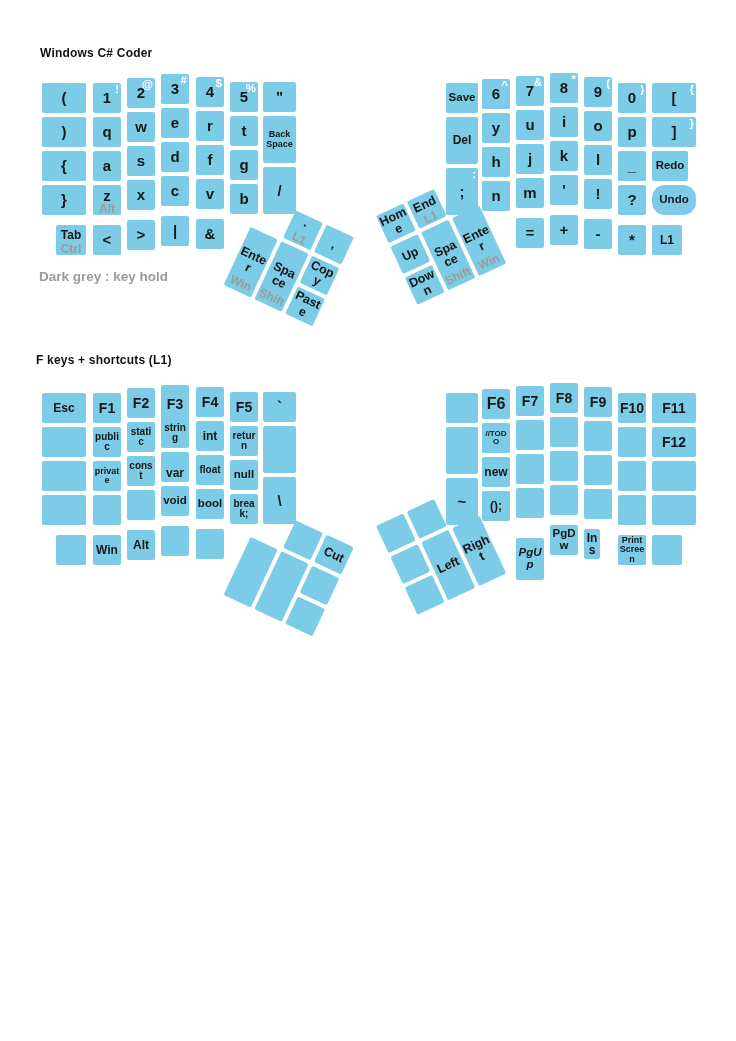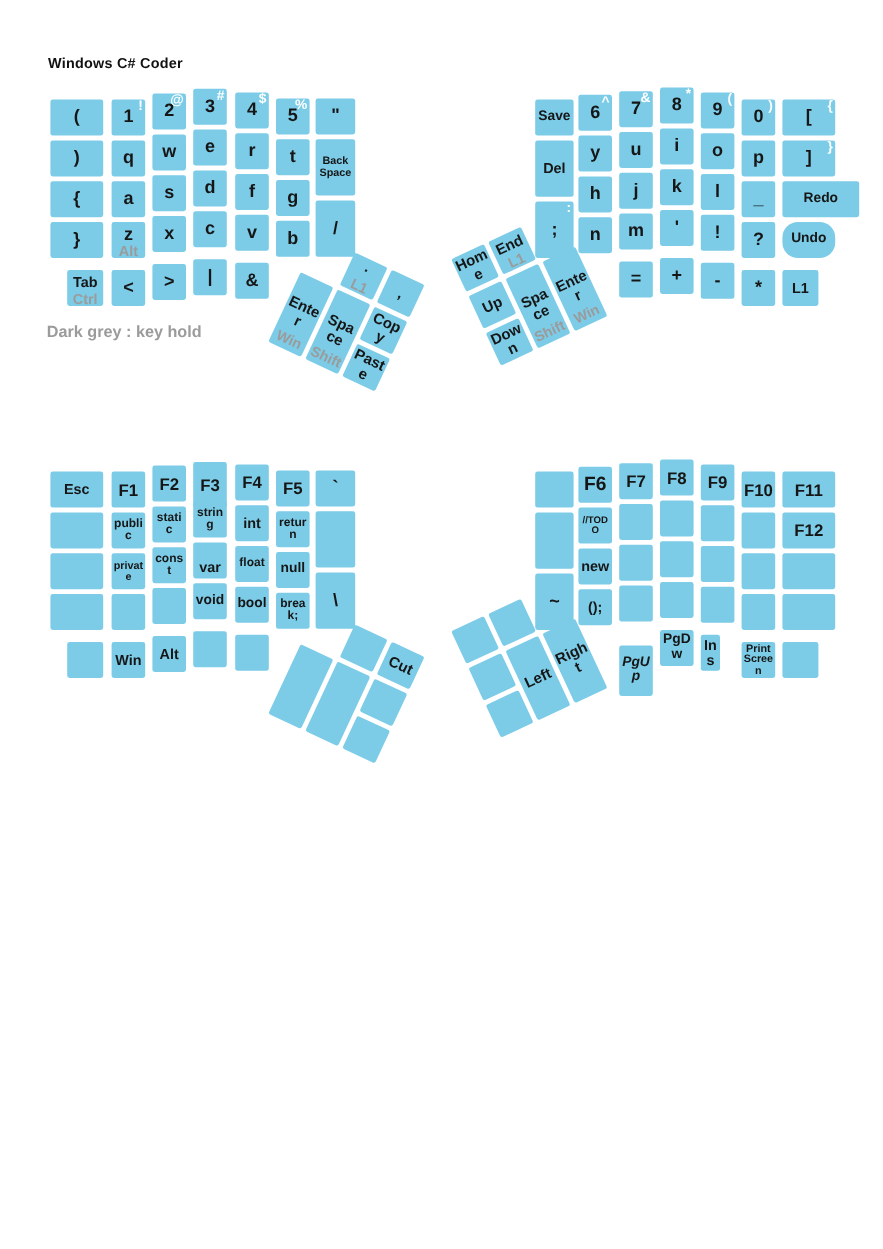--- a/index.html
+++ b/index.html
@@ -217,21 +217,21 @@
         <span class="t" style="font-size: 15px;">*</span>
       </div>
       <div class="key" style="left: 206px; top: 10px; width: 44px; height: 30px;">
         <span class="t" style="font-size: 15px;">[</span>
         <span class="sup">{</span>
       </div>
       <div class="key" style="left: 206px; top: 44px; width: 44px; height: 30px;">
         <span class="t" style="font-size: 15px;">]</span>
         <span class="sup">}</span>
       </div>
-      <div class="key" style="left: 206px; top: 78px; width: 64px; height: 30px;">
+      <div class="key" style="left: 206px; top: 78px; width: 36px; height: 30px;">
         <span class="t" style="font-size: 11.5px;">Redo</span>
       </div>
       <div class="key" style="left: 206px; top: 112px; width: 44px; height: 30px; border-radius: 13px;">
         <span class="t" style="font-size: 11.5px;">Undo</span>
       </div>
       <div class="key" style="left: 206px; top: 152px; width: 30px; height: 30px;">
         <span class="t" style="font-size: 12px;">L1</span>
       </div>
     </div>
   <div class="thumb" id="t0l" style="left:265px;top:196px;transform:rotate(25deg);transform-origin:top left;">
@@ -276,20 +276,21 @@
         <span class="hold">Shift</span>
       </div>
       <div class="key has-hold tall" style="left: 68px; top: 34px; width: 30px; height: 64px;">
         <span class="t" style="font-size: 12.5px;">Enter</span>
         <span class="hold">Win</span>
       </div>
     </div>
 
   <div class="legend" style="left:39px;top:269px;">Dark grey : key hold</div>
 
+  <h1 class="section-title" style="left:36px;top:353px;">F keys + shortcuts (L1)</h1>
 
   <div class="board" id="b1l" style="left:42px;top:384px;">
       <div class="key" style="left: 0px; top: 9px; width: 44px; height: 30px;">
         <span class="t" style="font-size: 12px;">Esc</span>
       </div>
       <div class="key" style="left: 0px; top: 43px; width: 44px; height: 30px;"></div>
       <div class="key" style="left: 0px; top: 77px; width: 44px; height: 30px;"></div>
       <div class="key" style="left: 0px; top: 111px; width: 44px; height: 30px;"></div>
       <div class="key" style="left: 14px; top: 151px; width: 30px; height: 30px;"></div>
       <div class="key" style="left: 51px; top: 9px; width: 28px; height: 30px;">

